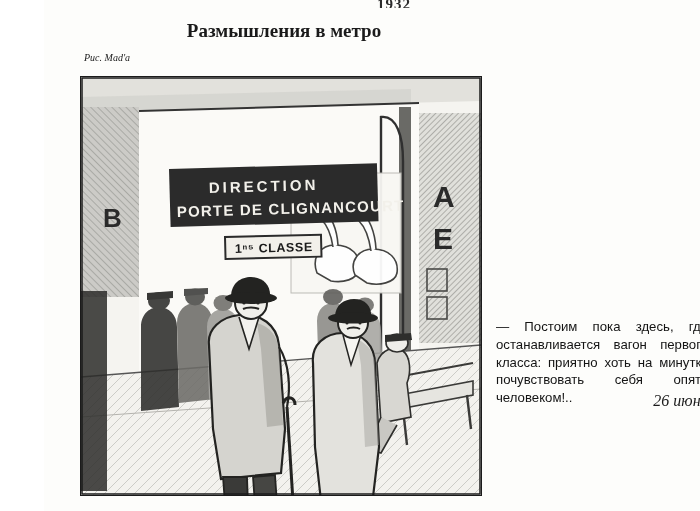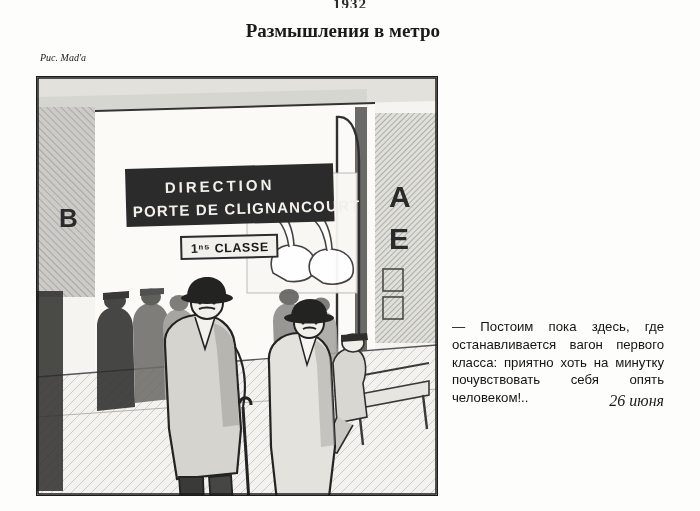--- a/index.html
+++ b/index.html
@@ -13,20 +13,21 @@
     position: relative;
     overflow: hidden;
     font-family: "Liberation Serif", serif;
     color: #111;
   }
 
   .page {
     position: absolute;
     inset: 0;
     background: #fdfdfb;
+    margin-left: 44px;
   }
 
   
   .year {
     position: absolute;
     top: -4px;
     left: 0;
     width: 700px;
     text-align: center;
     font-family: "Liberation Serif", serif;
@@ -37,21 +38,21 @@
     overflow: hidden;
     height: 12px;
   }
 
   
   .title {
     position: absolute;
     top: 20px;
     left: 40px;
     width: 400px;
-    text-align: right;
+    text-align: center;
     font-family: "Liberation Serif", serif;
     font-size: 19px;
     font-weight: bold;
     color: #1a1a1a;
   }
 
   .artist {
     position: absolute;
     top: 52px;
     left: 40px;

